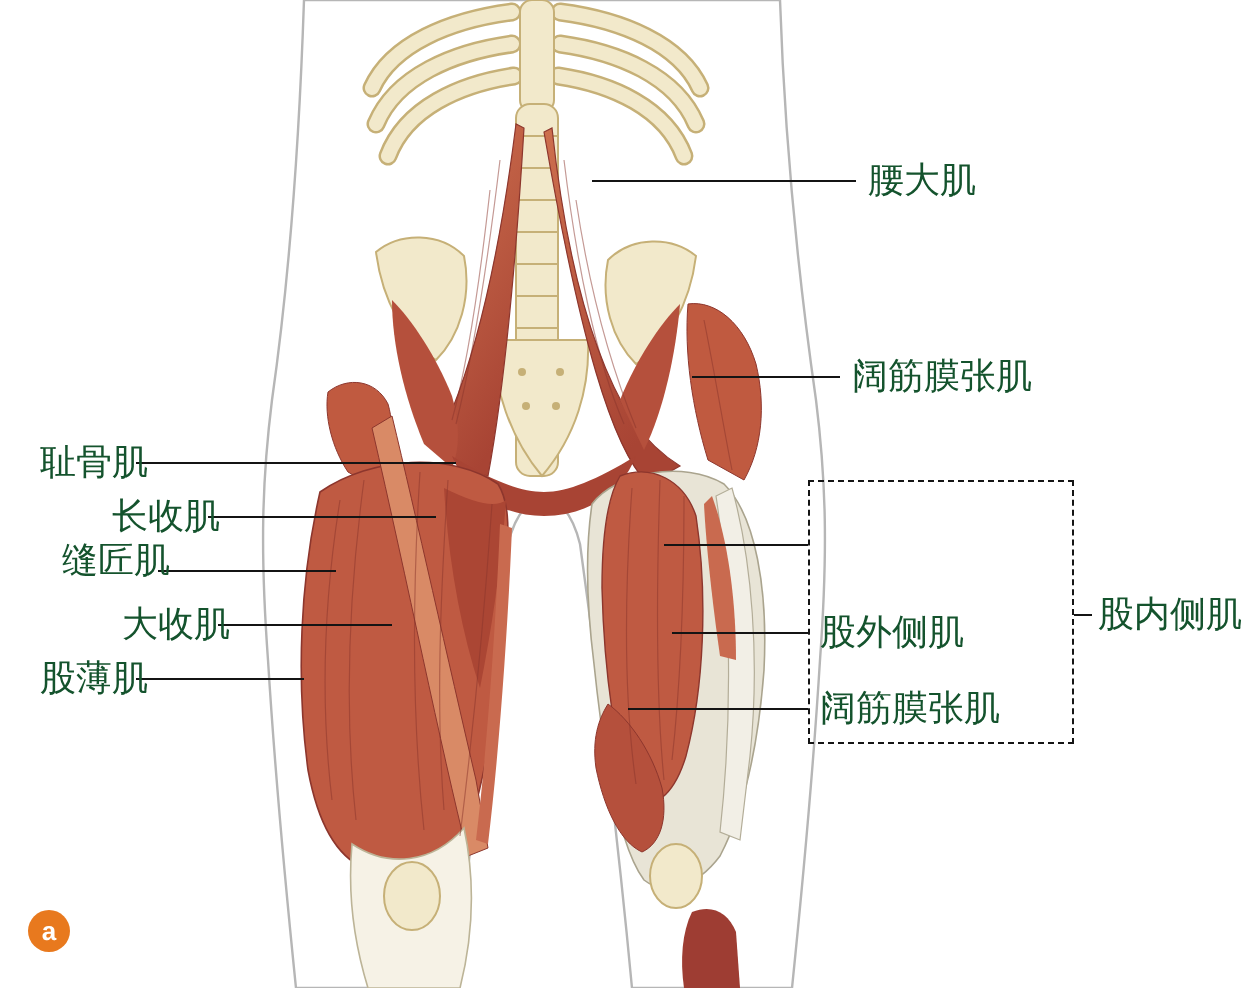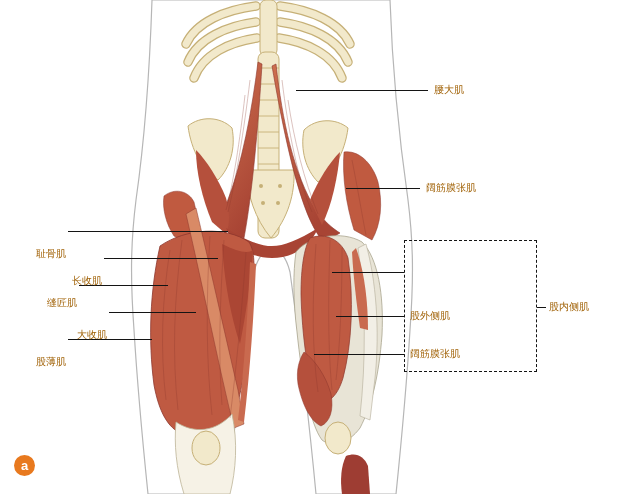--- a/index.html
+++ b/index.html
@@ -1,21 +1,21 @@
 <!DOCTYPE html>
 <html><head>
 <meta charset="utf-8">
 <style>
   * { margin:0; padding:0; box-sizing:border-box; }
   html,body { background:#ffffff; }
   body { font-family:"Liberation Sans","DejaVu Sans",sans-serif; }
   .canvas { position:relative; width:624px; height:494px; background:#fff; overflow:hidden; }
   .illus { position:absolute; left:0; top:0; }
-  .lbl { position:absolute; font-size:10px; line-height:16px; color:#a16207; white-space:nowrap; }
-  .lbl.r { text-align:right;margin-top:23px; }
+  .lbl { position:absolute; font-size:18px; line-height:16px; color:#14532d; white-space:nowrap; }
+  .lbl.r { text-align:right; }
   .leader { position:absolute; height:1px; background:#141414; }
   .dashed-box { position:absolute; left:404px; top:240px; width:133px; height:132px; border:1.5px dashed #141414; background:transparent; }
   .marker { position:absolute; left:14px; top:455px; width:21px; height:21px; border-radius:50%;
             background:#e8791e; color:#fff; font-size:13px; font-weight:bold;
             display:flex; align-items:center; justify-content:center; }
 </style>
 </head>
 <body>
 
 <div class="canvas">

